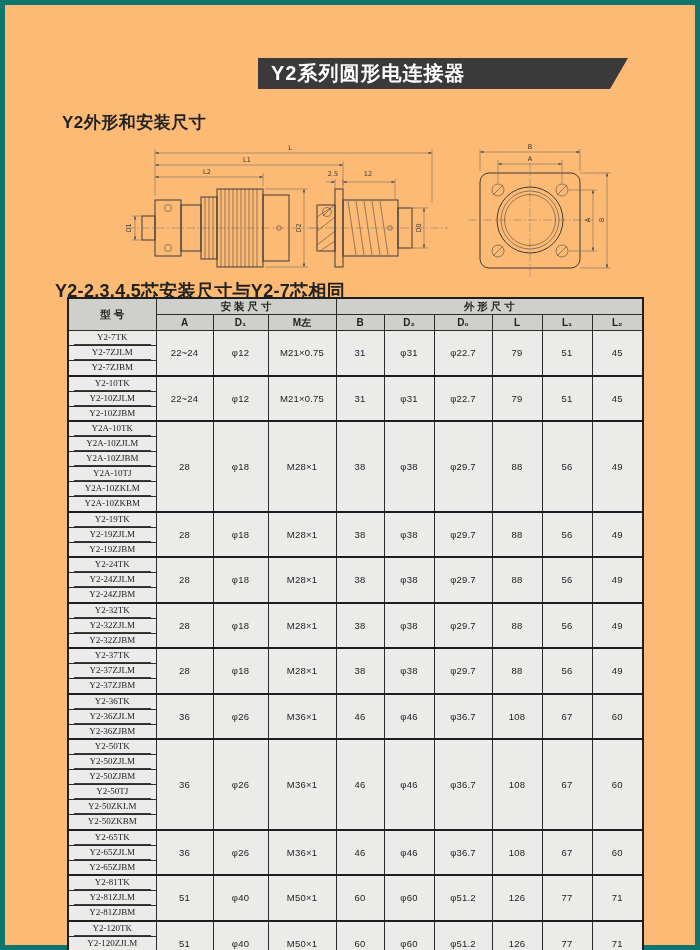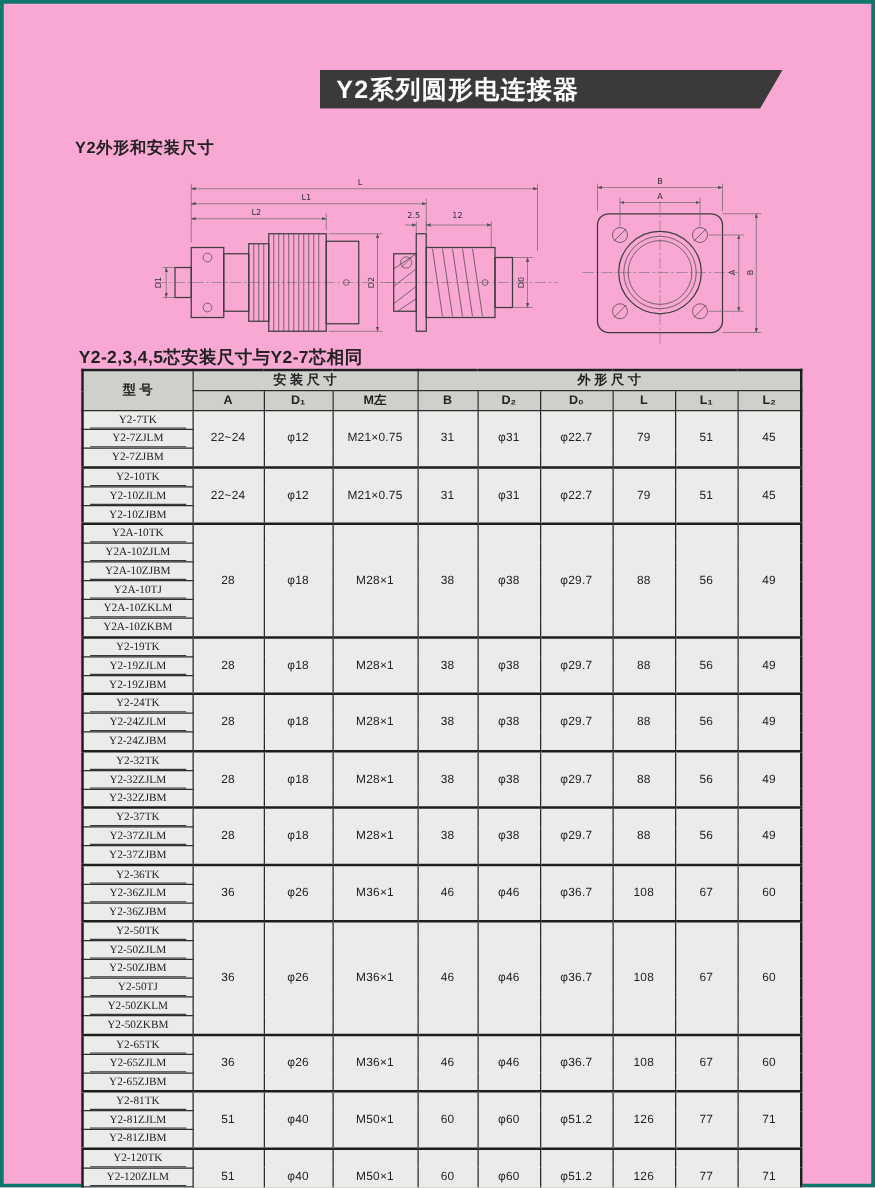--- a/index.html
+++ b/index.html
@@ -1,27 +1,27 @@
 <!DOCTYPE html>
 <html><head>
 <meta charset="utf-8">
 <style>
   html,body{margin:0;padding:0;}
   body{width:700px;height:950px;position:relative;background:#f5f5f3;
        font-family:"Liberation Sans","DejaVu Sans",sans-serif;color:#222;}
-  #page{position:absolute;inset:0;background:#f9a8d4;border:3px solid #0f766e;box-sizing:border-box;}
+  #page{position:absolute;inset:0;background:#fdba74;border:5px solid #0f766e;box-sizing:border-box;}
 
   
   .banner{position:absolute;left:253px;top:53px;width:370px;height:31px;
           background:#3a3a3a;clip-path:polygon(0 0,100% 0,calc(100% - 18px) 100%,0 100%);
           display:flex;align-items:center;}
   .banner span{color:#fff;font-size:20px;font-weight:bold;letter-spacing:1px;padding-left:13px;white-space:nowrap;}
 
-  .sec-title{position:absolute;left:57px;top:106px;font-size:13px;font-weight:bold;letter-spacing:.5px;}
-  .note{position:absolute;left:60px;top:274px;font-size:14px;font-weight:bold;letter-spacing:.3px;}
+  .sec-title{position:absolute;left:57px;top:106px;font-size:17px;font-weight:bold;letter-spacing:.5px;}
+  .note{position:absolute;left:50px;top:274px;font-size:18px;font-weight:bold;letter-spacing:.3px;}
 
   
   svg.draw{position:absolute;left:85px;top:138px;}
   svg.draw .ln{stroke:#3d3d3d;stroke-width:1;fill:none;}
   svg.draw .th{stroke:#3d3d3d;stroke-width:.55;fill:none;}
   svg.draw .dim{stroke:#666;stroke-width:.55;fill:none;}
   svg.draw .cl{stroke:#777;stroke-width:.5;fill:none;stroke-dasharray:9 2 2 2;}
   svg.draw text{font:6.5px "DejaVu Sans",sans-serif;fill:#333;}
 
   

